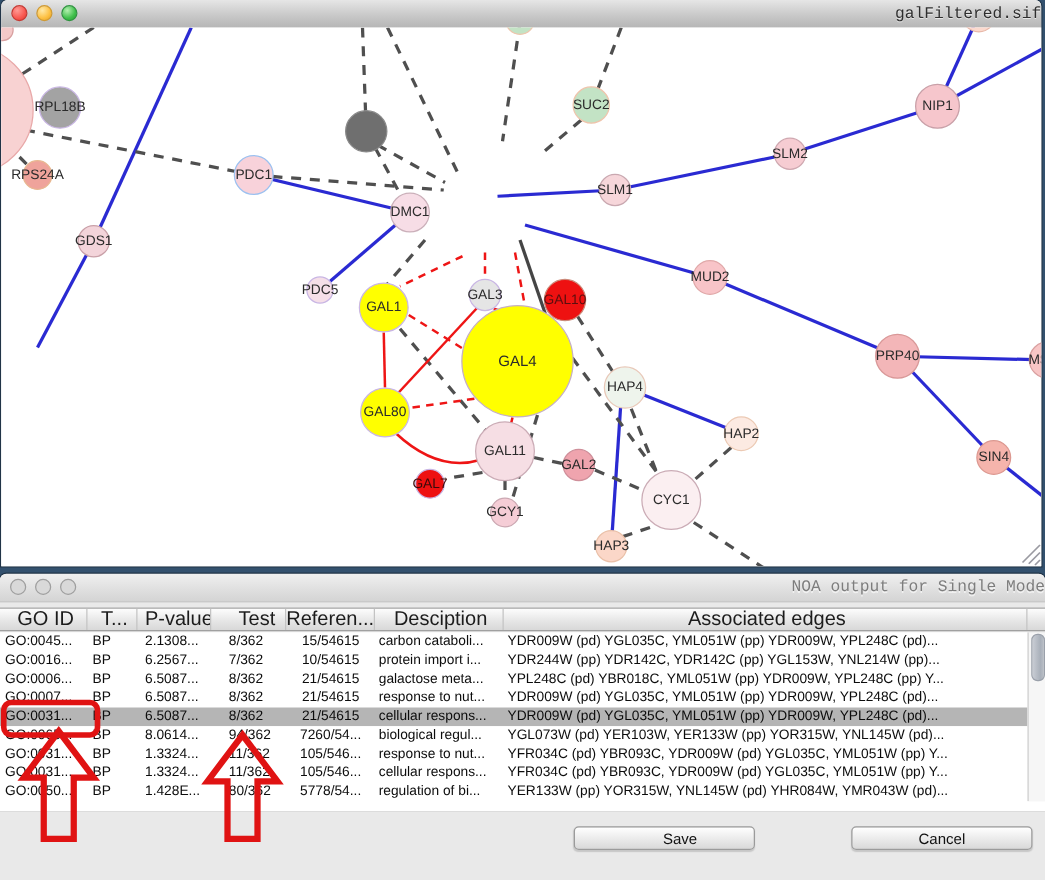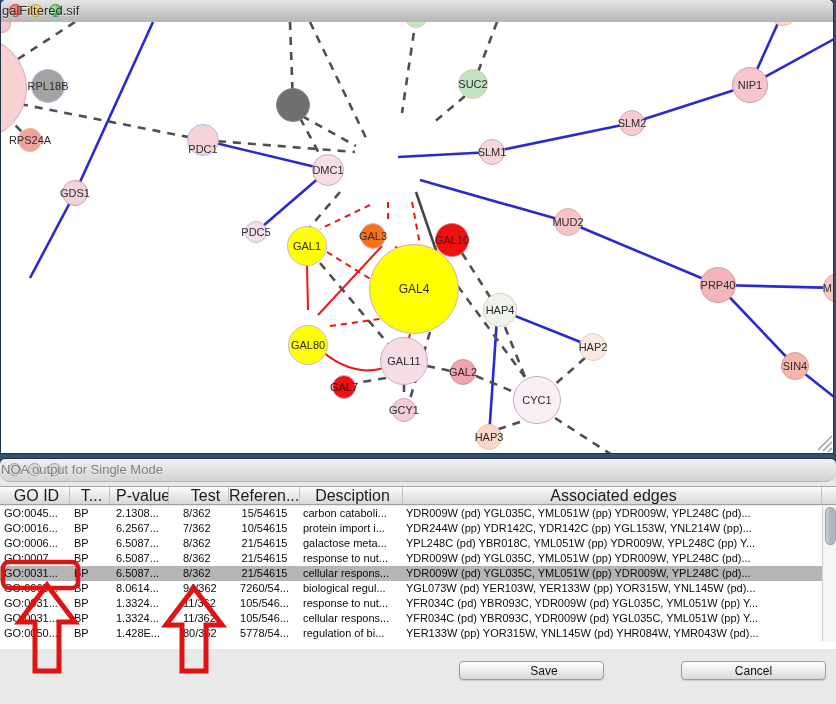--- a/index.html
+++ b/index.html
@@ -10,23 +10,23 @@
   .window{position:absolute;box-sizing:border-box;}
   #net-window{left:1px;top:0;width:832px;height:453px;background:#fff;
               border-radius:5px 5px 0 0;box-shadow:0 0 0 1px rgba(0,0,0,.35);}
   #noa-window{left:0;top:459px;width:836px;height:245px;background:#e9e9e9;
               border-radius:5px 5px 0 0;box-shadow:0 0 0 1px rgba(0,0,0,.35);overflow:hidden;}
 
   .titlebar{position:relative;height:22px;border-radius:5px 5px 0 0;
             background:linear-gradient(180deg,#e6e6e6,#c9c9c9 55%,#b6b6b6);
             border-bottom:1px solid #8d8d8d;}
   .titlebar.inactive{background:linear-gradient(180deg,#f0f0f0,#e0e0e0 55%,#d4d4d4);
-            border-bottom:1px solid #b5b5b5;border-radius:10px;}
-  .title{position:absolute;left:1px;right:0;top:3px;text-align:left;font-size:13px;
-         color:#2e2e2e;text-shadow:0 1px 0 rgba(255,255,255,.6);}
+            border-bottom:1px solid #b5b5b5;}
+  .title{position:absolute;left:12px;right:0;top:3px;text-align:right;font-size:13px;
+         color:#2e2e2e;text-shadow:0 1px 0 rgba(255,255,255,.6);font-family:Liberation Mono, monospace;}
   .titlebar.inactive .title{color:#7d7d7d;}
   .lights{position:absolute;left:8px;top:4px;display:flex;gap:7px;}
   .light{width:13px;height:13px;border-radius:50%;box-sizing:border-box;}
   .light.red{background:radial-gradient(circle at 35% 30%,#ff9a94,#f85850 60%,#d83b33);border:1px solid #c53a34;}
   .light.yellow{background:radial-gradient(circle at 35% 30%,#ffe9a8,#fdbf40 60%,#df9f2b);border:1px solid #cf9a34;}
   .light.green{background:radial-gradient(circle at 35% 30%,#b4f0b0,#3fbf4a 60%,#2d9c38);border:1px solid #2f9440;}
   .light.hollow{background:#d9d9d9;border:1px solid #9f9f9f;}
 
   
   #canvas{position:absolute;left:0;top:22px;width:832px;height:431px;background:#fff;overflow:hidden;}
@@ -149,21 +149,21 @@
       <div class="node" style="left: -8px; top: -7px; width: 18px; height: 18px; background: rgb(244, 200, 200); border-color: rgb(216, 160, 160);"></div>
       <div class="node" style="left: 30px; top: 47px; width: 34px; height: 34px; background: #a3a3a3; border-color: rgb(201, 182, 228);">
         <span>RPL18B</span>
       </div>
       <div class="node" style="left: 17px; top: 106px; width: 24px; height: 24px; background: rgb(239, 163, 155); border-color: rgb(232, 184, 144);">
         <span>RPS24A</span>
       </div>
       <div class="node" style="left: 61px; top: 158px; width: 26px; height: 26px; background: rgb(243, 212, 218); border-color: rgb(201, 160, 168);">
         <span>GDS1</span>
       </div>
-      <div class="node" style="left: 186px; top: 102px; width: 32px; height: 32px; background: rgb(248, 210, 218); border-color: rgb(156, 193, 240); align-items: flex-end;">
+      <div class="node" style="left: 186px; top: 102px; width: 32px; height: 32px; background: rgb(248, 210, 218); border-color: rgb(156, 193, 240);">
         <span>PDC1</span>
       </div>
       <div class="node" style="left: 275px; top: 66px; width: 34px; height: 34px; background: rgb(111, 111, 111); border-color: rgb(138, 138, 138);"></div>
       <div class="node" style="left: 311px; top: 132px; width: 32px; height: 32px; background: rgb(247, 221, 230); border-color: rgb(203, 176, 186);">
         <span>DMC1</span>
       </div>
       <div class="node" style="left: 457px; top: 47px; width: 30px; height: 30px; background: rgb(195, 227, 197); border-color: rgb(239, 196, 172);">
         <span>SUC2</span>
       </div>
       <div class="node" style="left: 403px; top: -18px; width: 24px; height: 24px; background: rgb(195, 227, 197); border-color: rgb(239, 196, 172);"></div>
@@ -188,33 +188,33 @@
       </div>
       <div class="node" style="left: 780px; top: 330px; width: 28px; height: 28px; background: rgb(245, 180, 172); border-color: rgb(220, 152, 144);">
         <span>SIN4</span>
       </div>
       <div class="node" style="left: 244px; top: 199px; width: 22px; height: 22px; background: rgb(245, 223, 232); border-color: rgb(201, 182, 228);">
         <span>PDC5</span>
       </div>
       <div class="node" style="left: 286px; top: 204px; width: 40px; height: 40px; background: rgb(255, 255, 0); border-color: rgb(201, 182, 228);">
         <span>GAL1</span>
       </div>
-      <div class="node" style="left: 359px; top: 201px; width: 26px; height: 26px; background: #f97316; border-color: rgb(201, 182, 228);">
+      <div class="node" style="left: 374px; top: 201px; width: 26px; height: 26px; background: #e5e5e5; border-color: rgb(201, 182, 228);">
         <span>GAL3</span>
       </div>
       <div class="node" style="left: 434px; top: 201px; width: 34px; height: 34px; background: rgb(238, 17, 17); border-color: rgb(204, 138, 122);">
         <span style="color: rgb(90, 15, 15);">GAL10</span>
       </div>
       <div class="node" style="left: 368px; top: 222px; width: 90px; height: 90px; background: rgb(255, 255, 0); border-color: rgb(197, 175, 196);">
         <span style="font-size: 12px;">GAL4</span>
       </div>
       <div class="node" style="left: 482px; top: 271px; width: 34px; height: 34px; background: rgb(238, 244, 236); border-color: rgb(232, 200, 184);">
         <span>HAP4</span>
       </div>
-      <div class="node" style="left: 287px; top: 303px; width: 40px; height: 40px; background: rgb(255, 255, 0); border-color: rgb(201, 182, 228);">
+      <div class="node" style="left: 287px; top: 288px; width: 40px; height: 40px; background: rgb(255, 255, 0); border-color: rgb(201, 182, 228);">
         <span>GAL80</span>
       </div>
       <div class="node" style="left: 379px; top: 315px; width: 48px; height: 48px; background: rgb(246, 222, 228); border-color: rgb(203, 172, 182);">
         <span>GAL11</span>
       </div>
       <div class="node" style="left: 449px; top: 337px; width: 26px; height: 26px; background: rgb(239, 164, 174); border-color: rgb(207, 143, 154);">
         <span>GAL2</span>
       </div>
       <div class="node" style="left: 331px; top: 353px; width: 24px; height: 24px; background: rgb(238, 17, 17); border-color: rgb(201, 182, 228);">
         <span style="color: rgb(58, 10, 10);">GAL7</span>

